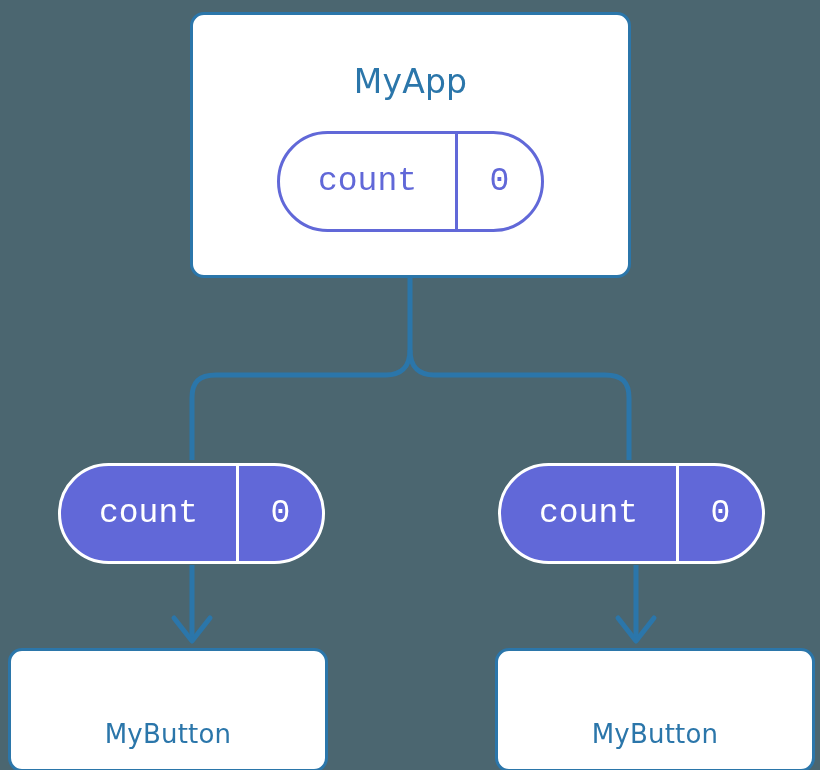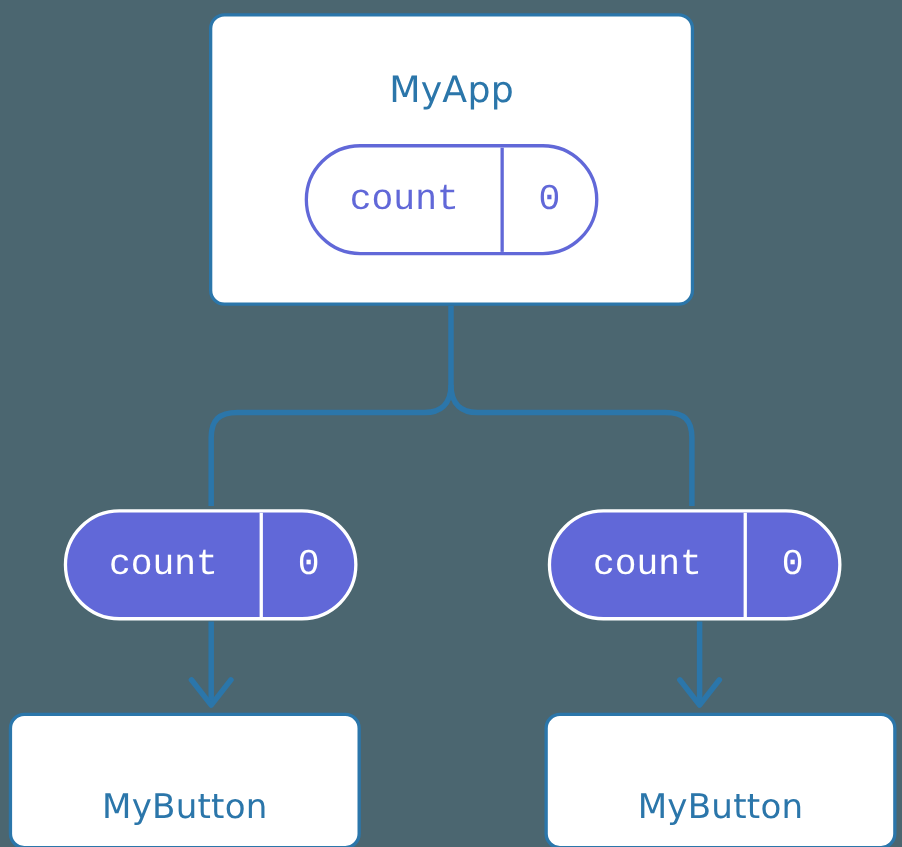--- a/index.html
+++ b/index.html
@@ -61,21 +61,21 @@
   .button-box {
     top: 648px;
     width: 320px;
     height: 124px;
     display: flex;
     align-items: center;
     justify-content: center;
   }
   #button-box-left  { left: 8px; }
   #button-box-right { left: 495px; }
-  .button-box .component-title { font-size: 31px; margin-top: 48px; }
+  .button-box .component-title { font-size: 26px; margin-top: 48px; }
 
   
   .state-pill {
     position: absolute;
     display: flex;
     align-items: stretch;
     border-radius: 999px;
     box-sizing: border-box;
     overflow: hidden;
   }

